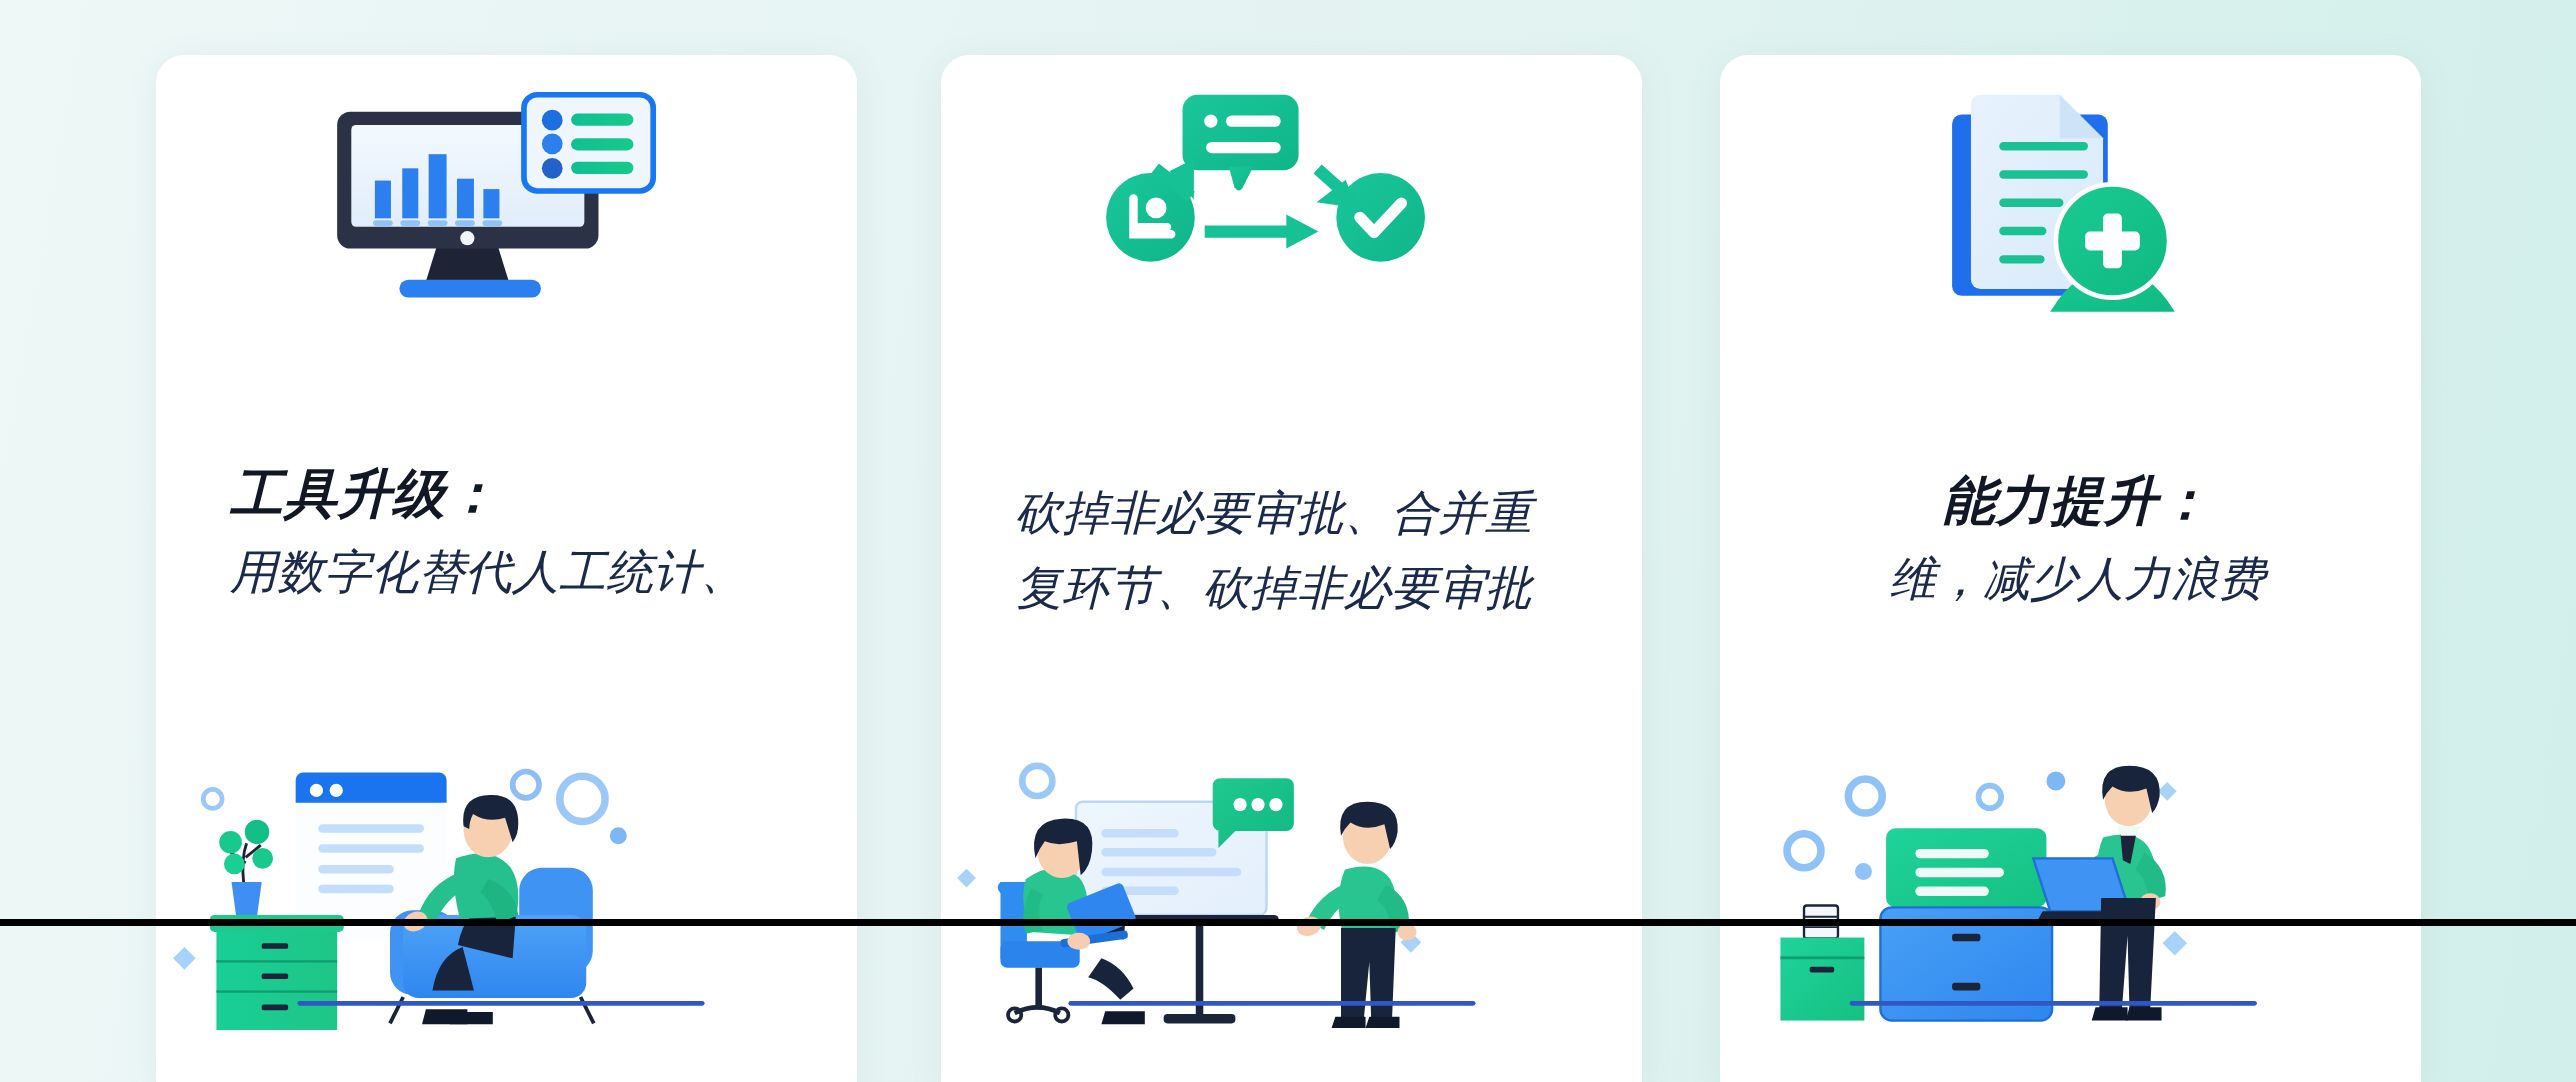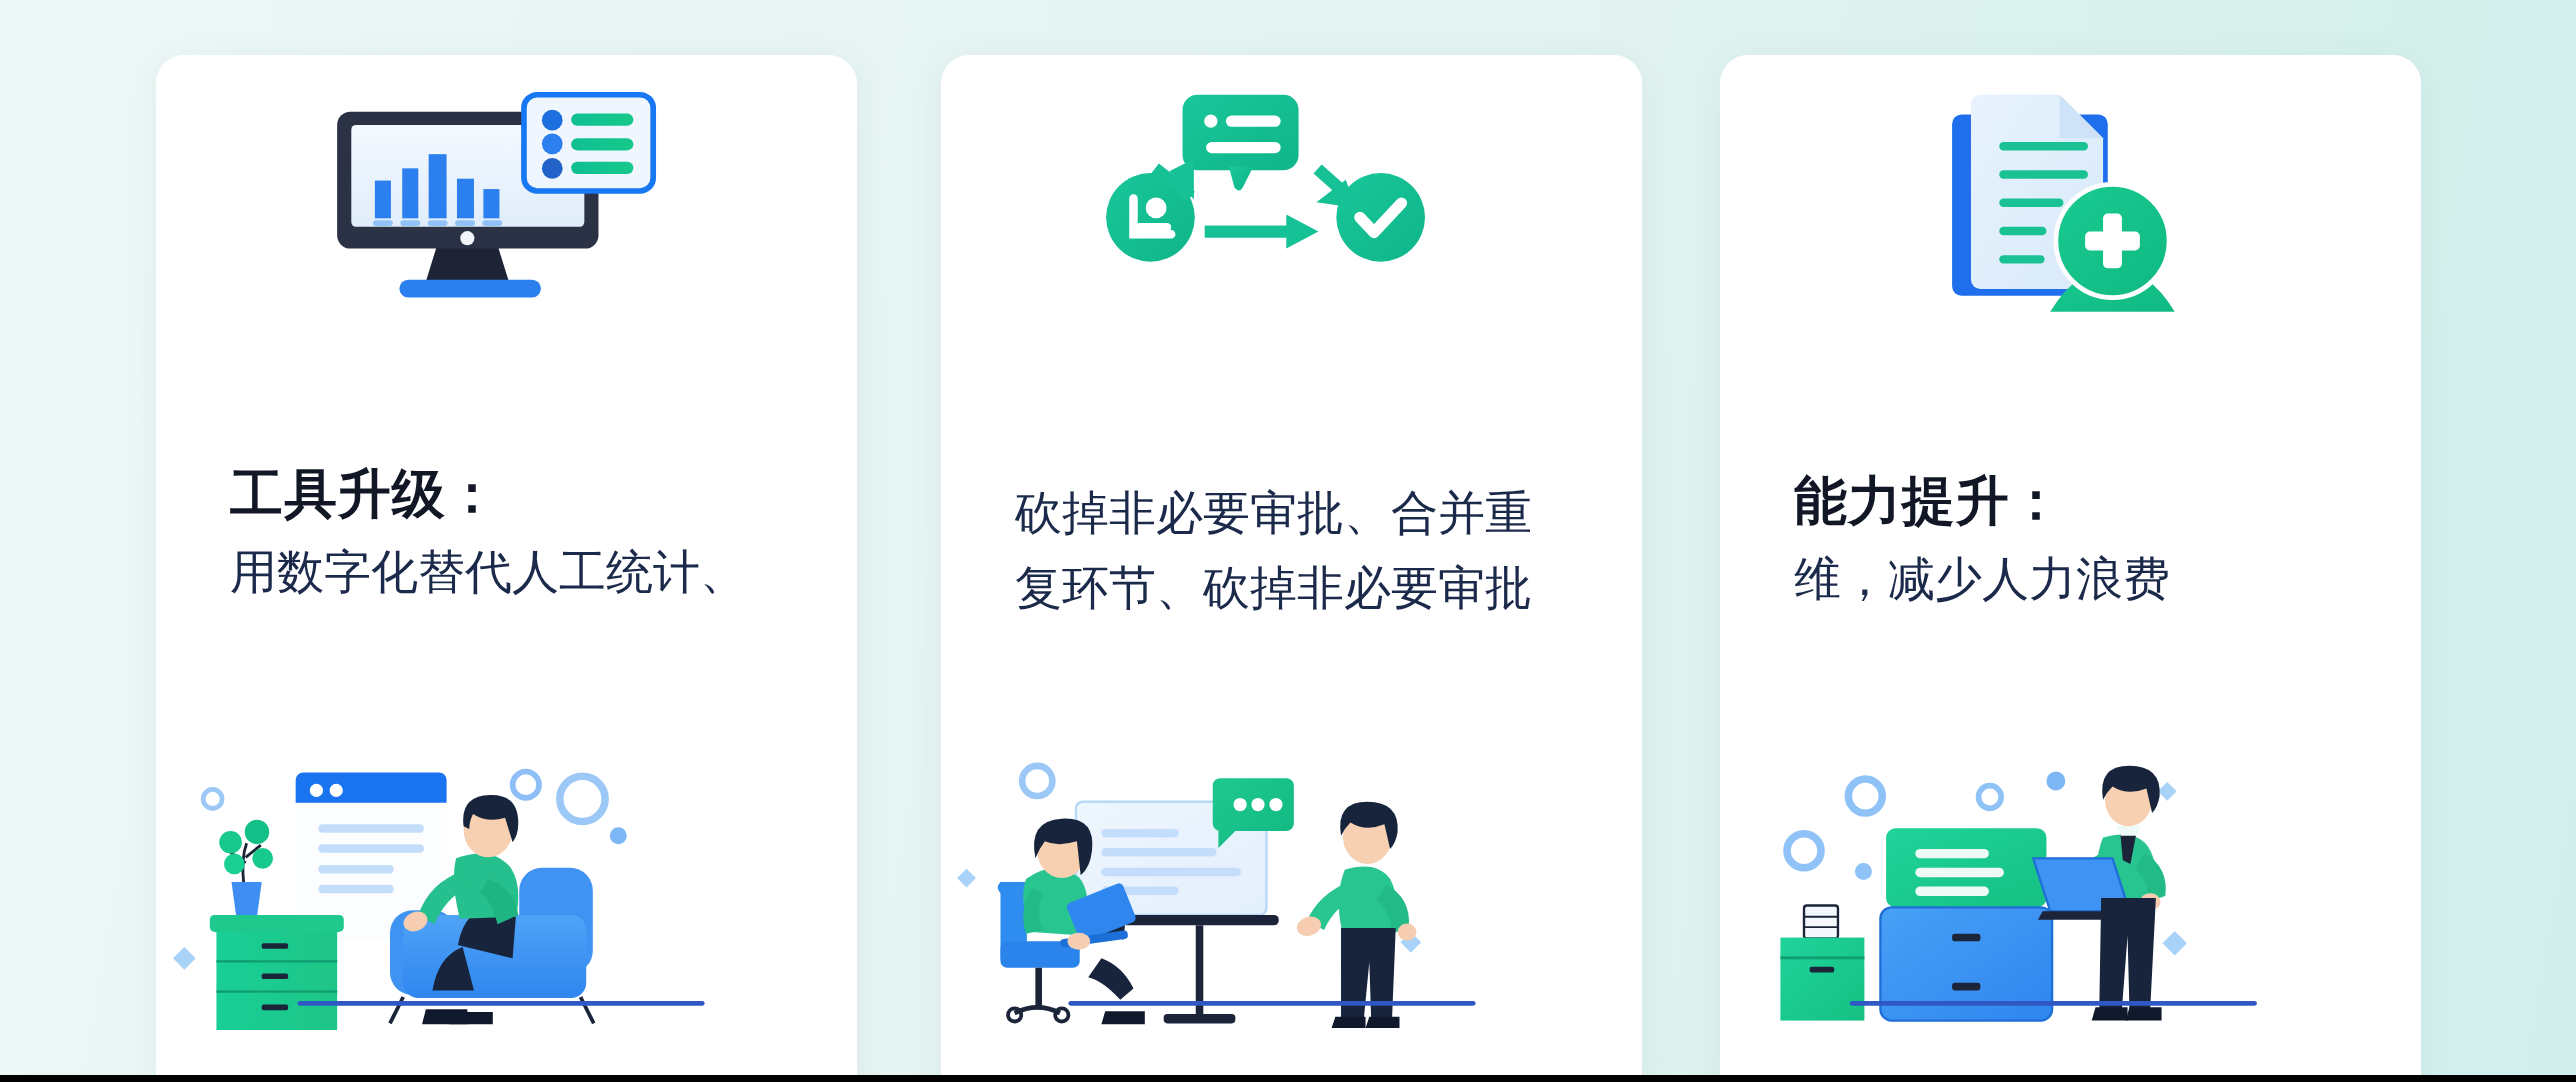--- a/index.html
+++ b/index.html
@@ -2,21 +2,21 @@
 <html style="font-size:15px"><head>
 <meta charset="utf-8">
 <style>
   html,body{margin:0;padding:0;}
   body{
     width:2576px;height:1082px;overflow:hidden;
     font-family:"Liberation Sans","DejaVu Sans",sans-serif;
     background:linear-gradient(100deg,#eef8f7 0%,#e8f5f4 22%,#e3f3f1 55%,#d8f1ed 80%,#d2efeb 100%);
     position:relative;
   }
-  .stage{position:absolute;left:0;top:0;width:2576px;height:1082px;}
+  .stage{position:absolute;left:0;top:0;width:2576px;height:926px;font-style:italic;}
 
   .card{
     position:absolute;top:55px;width:701px;height:1030px;
     background:#fff;border-radius:28px 28px 0 0;
     box-shadow:0 5.7px 32px rgba(105,150,160,.10);
     overflow:hidden;
   }
   #card-0{left:156px;}
   #card-1{left:941px;}
   #card-2{left:1720px;}
@@ -28,21 +28,21 @@
   .heading{
     font-size:53px;font-weight:bold;color:#121726;
     letter-spacing:0.9px;line-height:1.1;white-space:nowrap;
   }
   .body{
     font-size:47px;color:#1b2a4a;line-height:1.26;
     letter-spacing:0px;font-weight:400;margin-top:16px;
   }
   #card-0 .txt{top:410px;}
   #card-1 .txt{top:412px;}
-  #card-2 .txt{top:417px;}
+  #card-2 .txt{top:417px;text-align:center;}
   .heading{margin:0 0 19px 0;}
 
   .illus{position:absolute;left:0;bottom:55px;width:701px;height:283px;}
   .illus svg{position:absolute;left:0;top:0;}
 
   .btm-strip{position:absolute;left:0;bottom:0;width:2576px;height:6.6px;background:#000;}
 </style>
 </head>
 <body>
 

